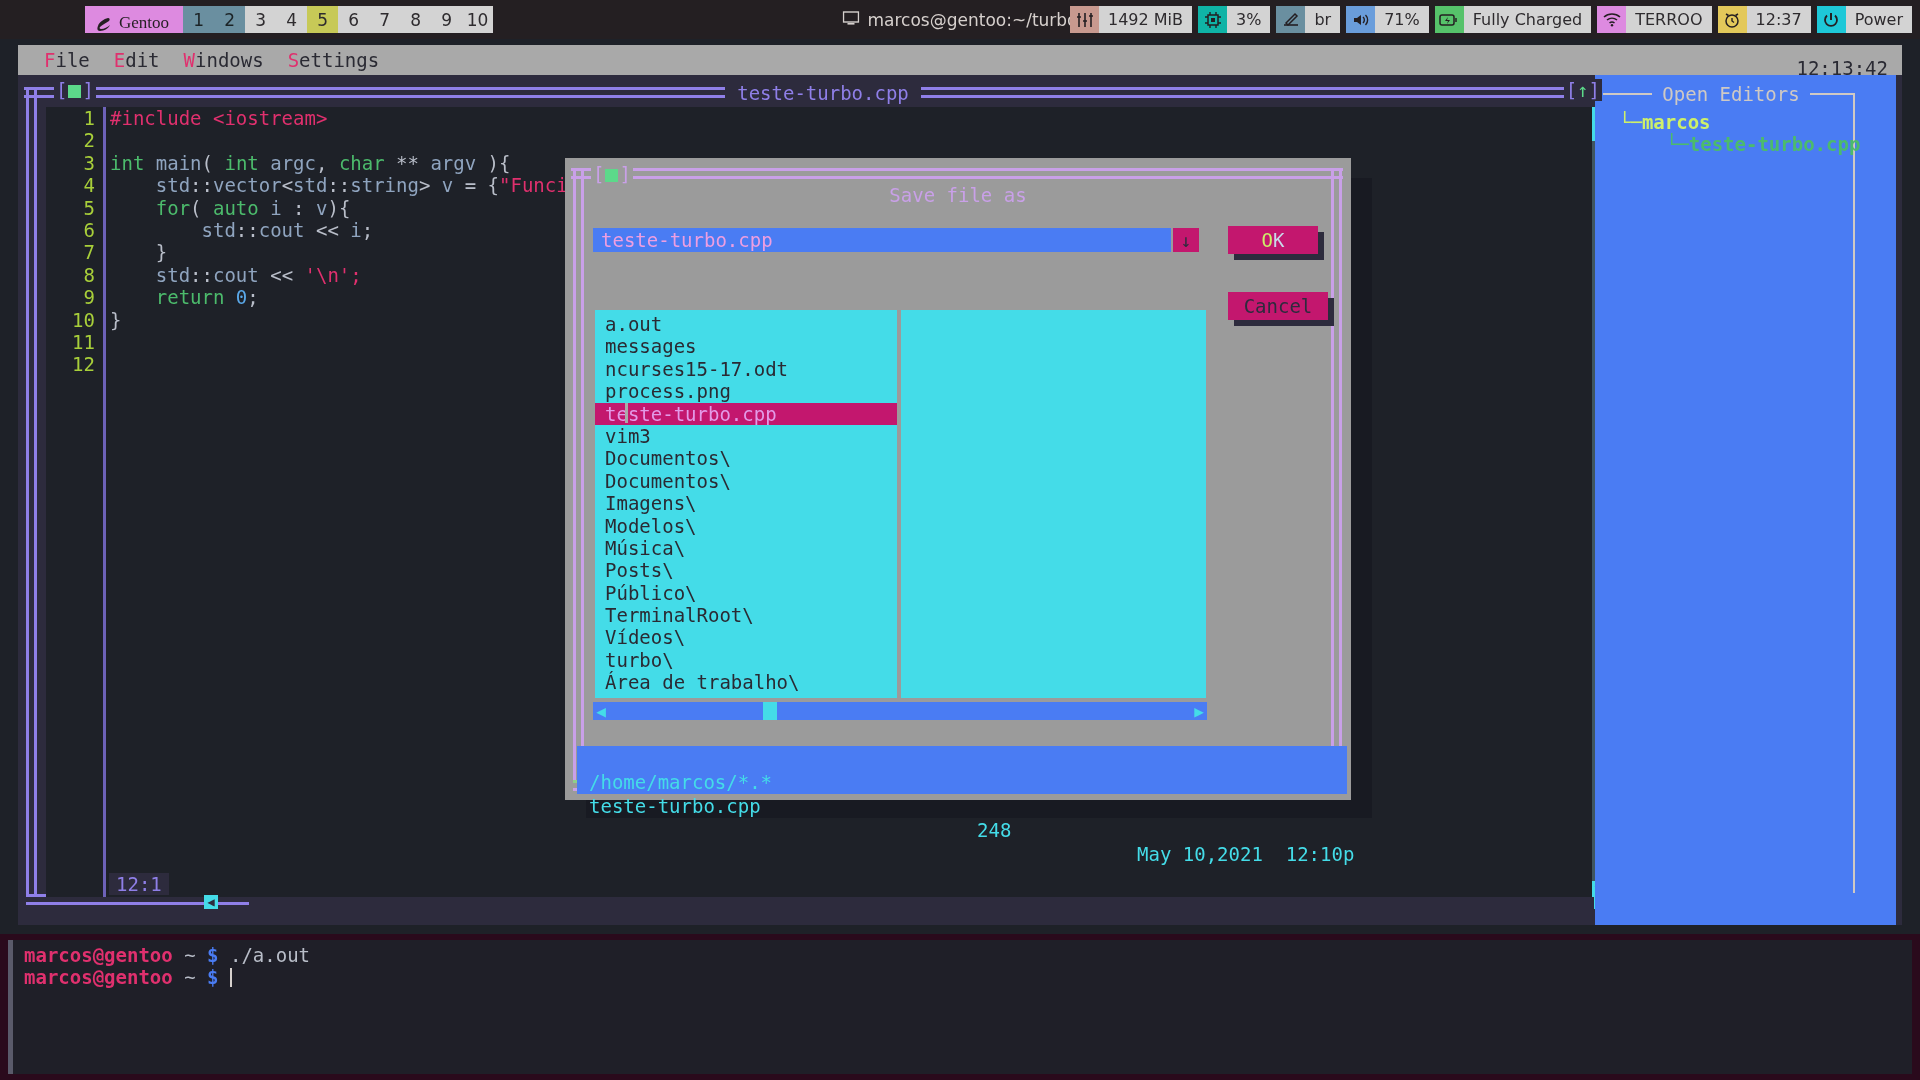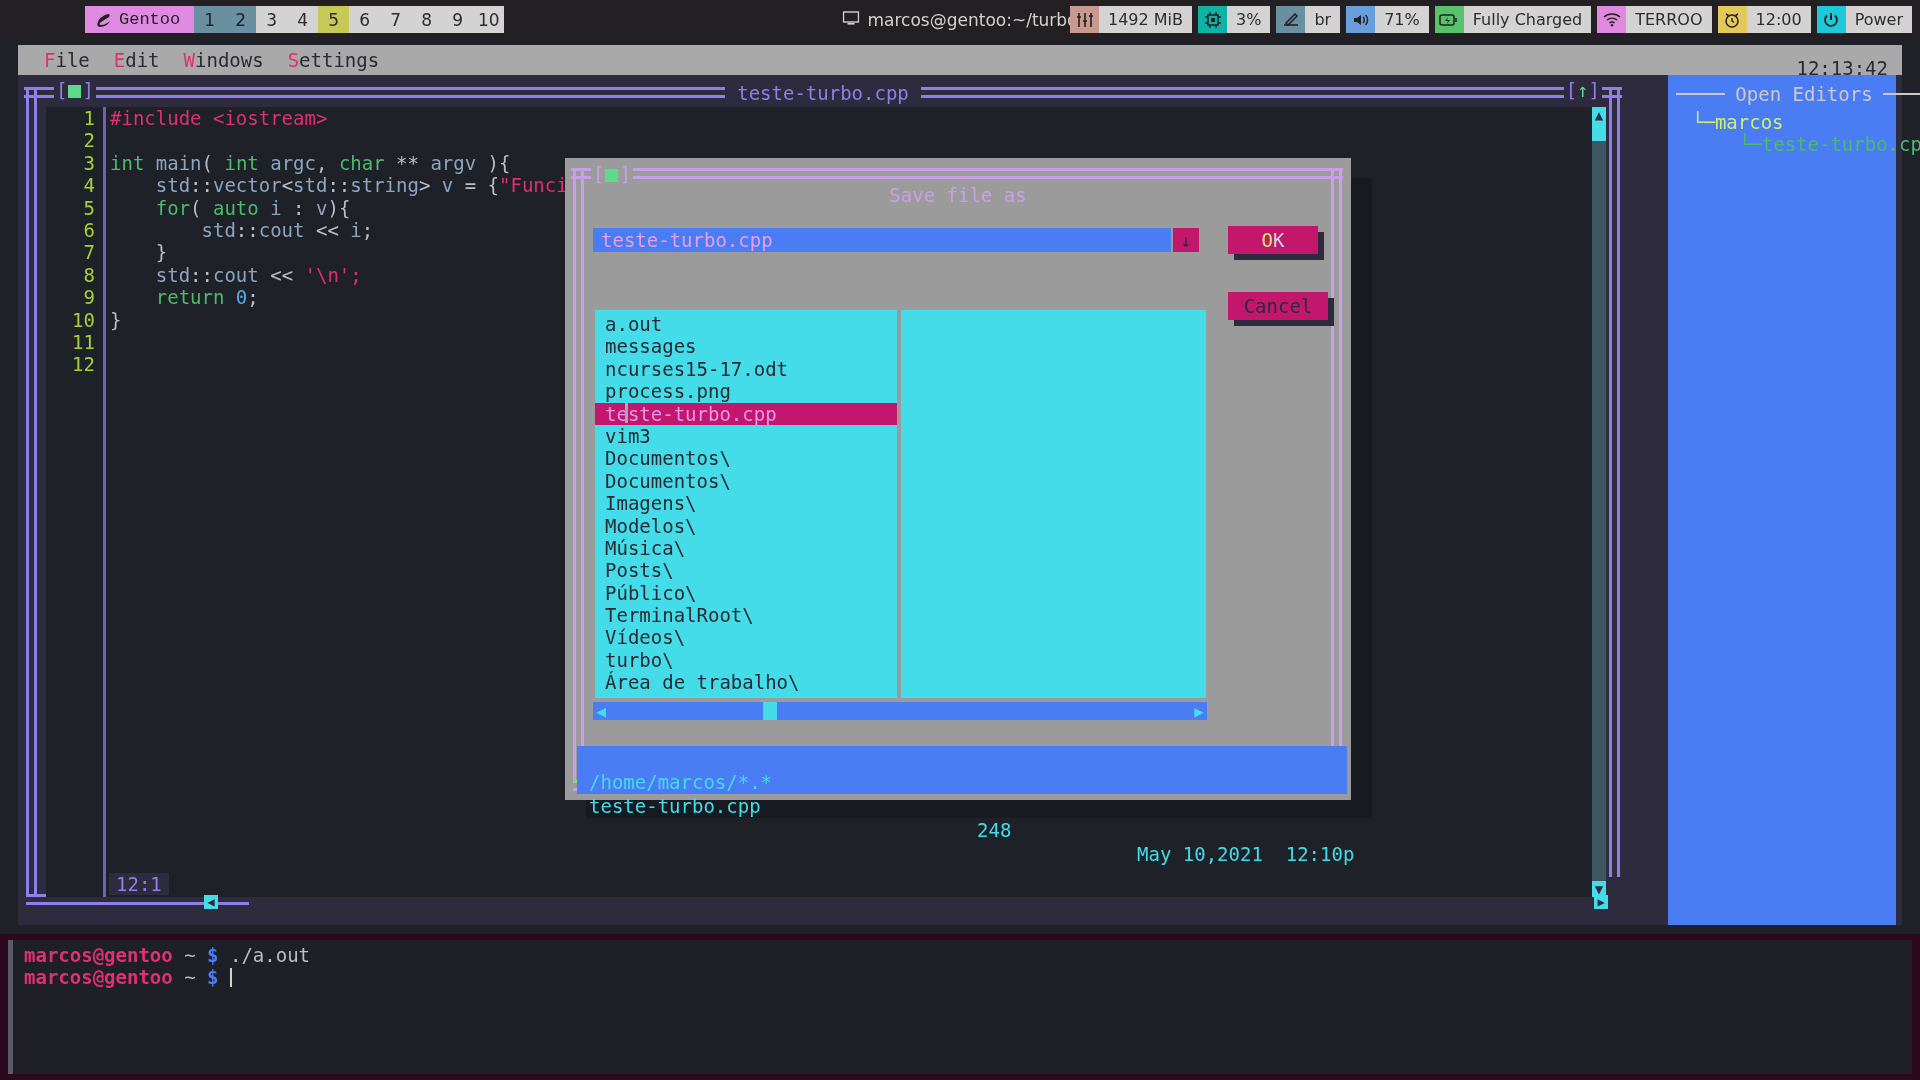--- a/index.html
+++ b/index.html
@@ -12,23 +12,23 @@
   #root { position: relative; width: 1920px; height: 1080px; background:#38102a; }
 
   
   #top-panel {
     position: absolute; left:0; top:0; width:1920px; height:39px;
     background:#241f22;
     display:flex; align-items:center;
   }
   .tb-left { display:flex; align-items:center; margin-left:85px; height:27px; }
   .tb-gentoo {
-    background:#dd8ae0; color:#241f22; height:27px; display:flex; align-items:center;
+    background:#dd8ae0; color:#241f22; height:27px; display:flex; align-items:flex-end;
     padding:0 14px 0 10px; font-size:17px; gap:6px;
-    font-family:Liberation Mono, monospace;
+    font-family:Liberation Serif, serif;
   }
   .tb-gentoo svg { display:block; }
   .ws { width:31px; height:27px; display:flex; align-items:center; justify-content:center;
         font-size:17px; color:#2e2b2e; background:#d3d3d3;
         font-family:"DejaVu Sans","Liberation Sans",sans-serif;}
   .ws.active-blue { background:#6a8fa0; color:#1b2326; }
   .ws.active-olive { background:#c7c957; color:#2e2b2e; }
 
   .tb-center {
     position:absolute; left:50%; transform:translateX(-50%);
@@ -97,27 +97,27 @@
 
   
   #ed-status {
     position:absolute; left:0; bottom:24px; width:1598px; height:26px; color:#8f7fe8; font-size:19px;
   }
   #ed-status .pos { position:absolute; left:85px; top:-2px; background:#2d2b3d; padding:0 7px; }
   #ed-hscroll { position:absolute; left:0; bottom:18px; width:1598px; height:16px; }
 
   
   #oe-panel {
-    position:absolute; right:6px; top:0px; width:228px; height:850px; background:#4a7cf3;
+    position:absolute; right:6px; top:0px; width:301px; height:850px; background:#4a7cf3;
   }
   #oe-title { position:absolute; left:0; top:6px; width:272px; height:26px;
               display:flex; align-items:center; justify-content:center;
               color:#cfc9c4; font-size:19px; }
   #oe-title .tt { background:#4a7cf3; padding:0 10px; }
-  .oe-node { position:absolute; font-size:19px; white-space:pre; }
+  .oe-node { position:absolute; font-size:19px; white-space:pre;font-weight:bold; }
   #oe-node-1 { left:24px; top:36px; color:#cdf06a; }
   #oe-node-2 { left:48px; top:58px; color:#4cbb6c; }
 
   
   #ed-vscroll { position:absolute; right:16px; top:32px; width:14px; height:790px; }
 
   
   #tv-shortcuts {
     position:absolute; left:18px; bottom:5px; width:1884px; height:27px;
     background:#a9a9a9; color:#2a2a33; font-size:19px;
@@ -304,21 +304,21 @@
           <div class="tray-txt">TERROO</div>
         </div>
         <div class="tray-item">
           <div class="tray-ico" style="background: rgb(227, 200, 90);">
             <svg width="18" height="18" viewBox="0 0 18 18">
               <circle cx="9" cy="10" r="6" fill="none" stroke="#241f22" stroke-width="1.5"></circle>
               <path d="M9 7v3l2 1.5" stroke="#241f22" stroke-width="1.4" fill="none"></path>
               <path d="M3 3l2.5 1.5M15 3l-2.5 1.5" stroke="#241f22" stroke-width="1.5"></path>
             </svg>
           </div>
-          <div class="tray-txt">12:00</div>
+          <div class="tray-txt">12:37</div>
         </div>
         <div class="tray-item">
           <div class="tray-ico" style="background: rgb(30, 200, 216);">
             <svg width="18" height="18" viewBox="0 0 18 18">
               <path d="M9 2v7" stroke="#241f22" stroke-width="2"></path>
               <path d="M5 4.5a6 6 0 108 0" fill="none" stroke="#241f22" stroke-width="1.8"></path>
             </svg>
           </div>
           <div class="tray-txt">Power</div>
         </div>

